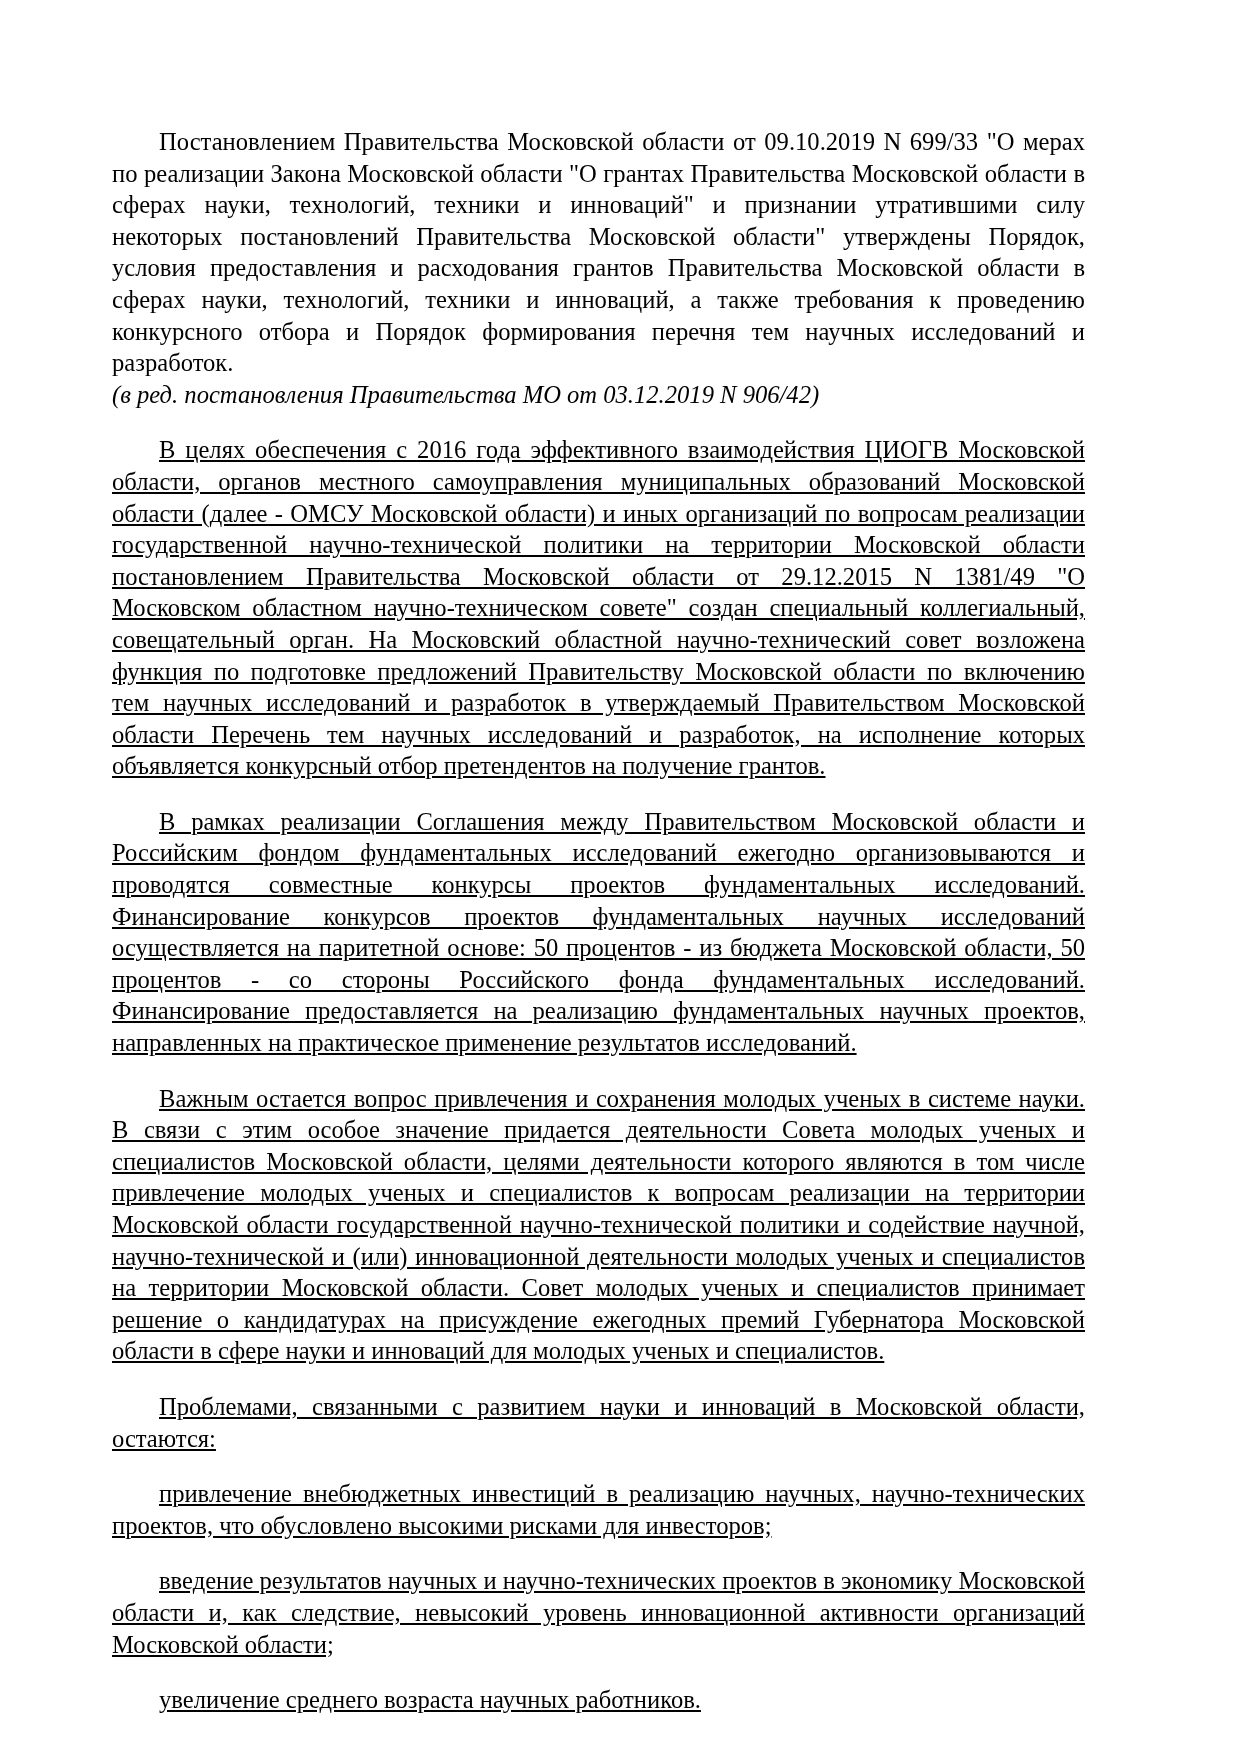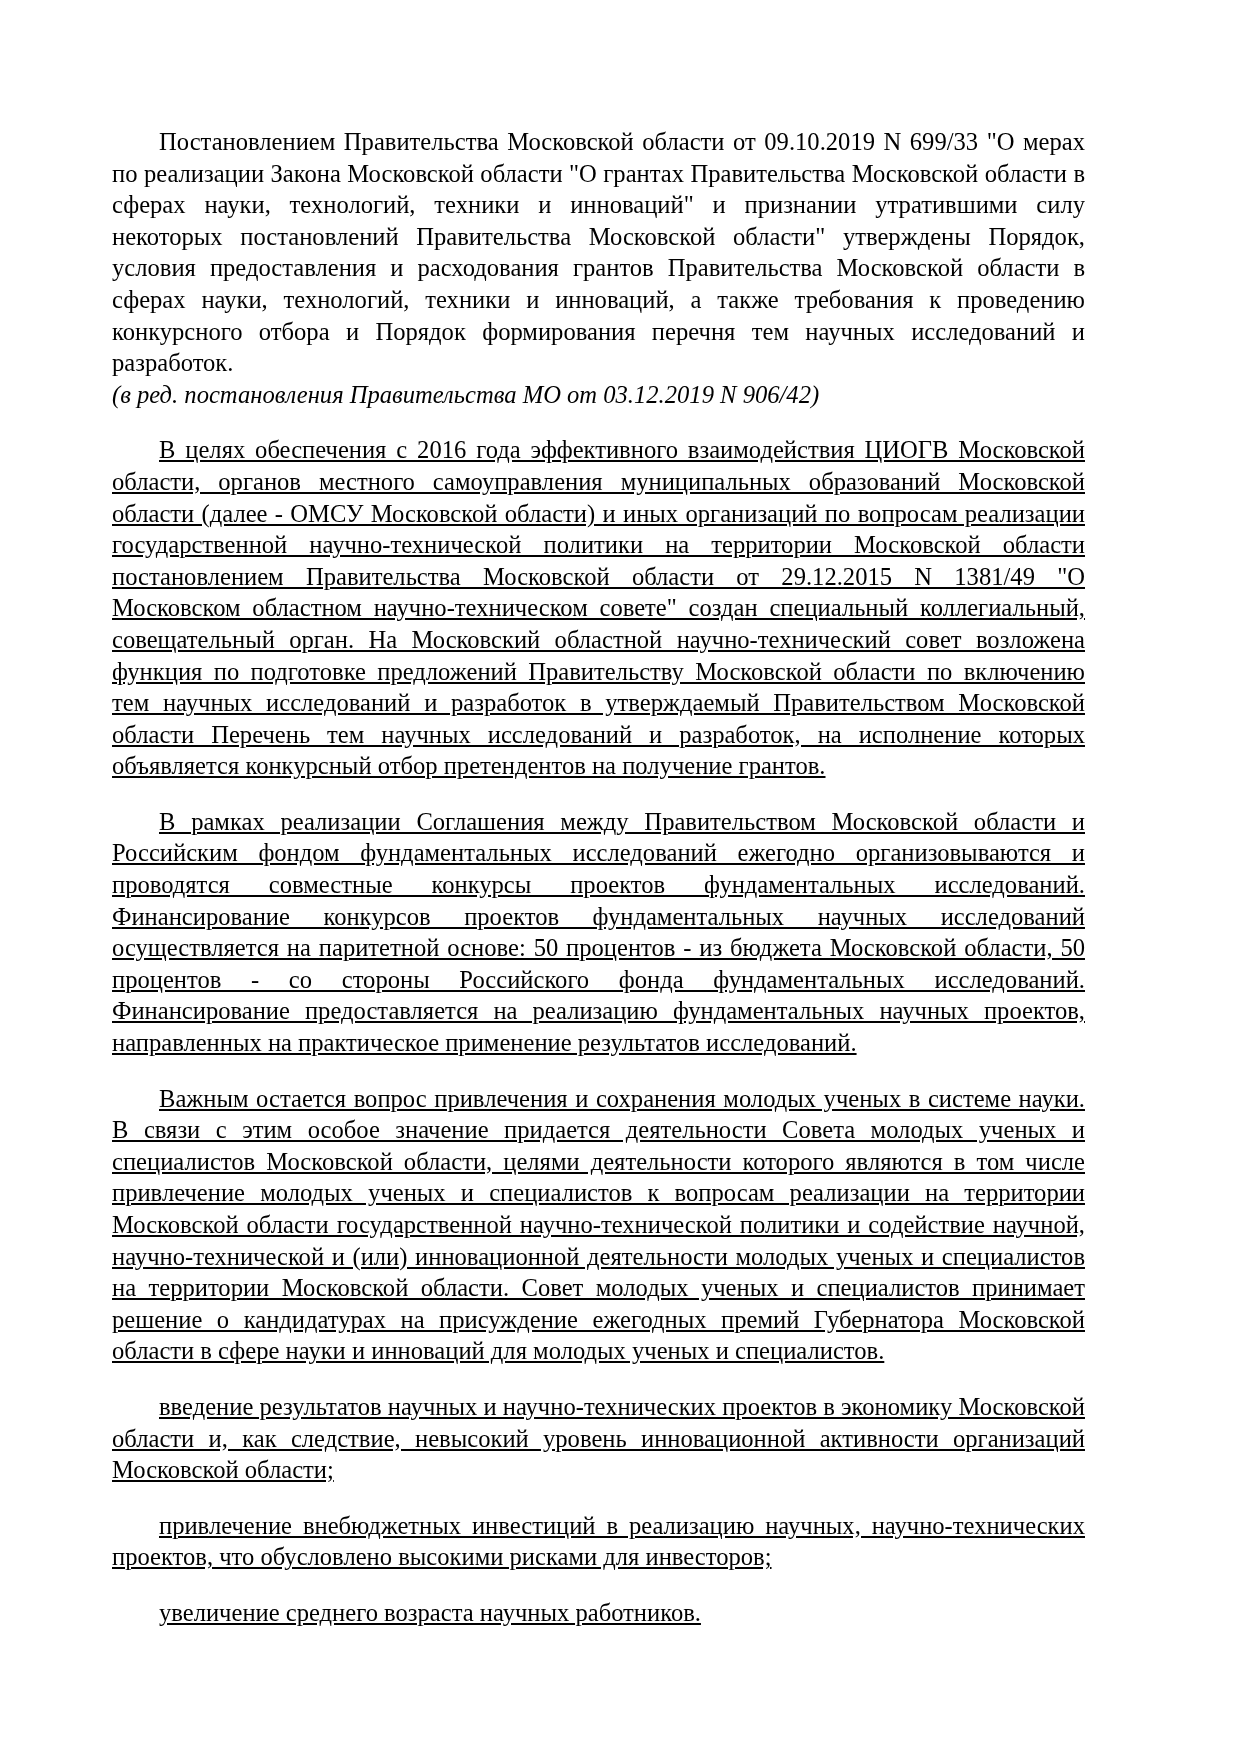--- a/index.html
+++ b/index.html
@@ -56,21 +56,22 @@
     <p class="para">Постановлением Правительства Московской области от 09.10.2019 N 699/33 "О мерах по реализации Закона Московской области "О грантах Правительства Московской области в сферах науки, технологий, техники и инноваций" и признании утратившими силу некоторых постановлений Правительства Московской области" утверждены Порядок, условия предоставления и расходования грантов Правительства Московской области в сферах науки, технологий, техники и инноваций, а также требования к проведению конкурсного отбора и Порядок формирования перечня тем научных исследований и разработок.</p>
 
     <p class="para noindent">(в ред. постановления Правительства МО от 03.12.2019 N 906/42)</p>
 
     <p class="para spaced">В целях обеспечения с 2016 года эффективного взаимодействия ЦИОГВ Московской области, органов местного самоуправления муниципальных образований Московской области (далее - ОМСУ Московской области) и иных организаций по вопросам реализации государственной научно-технической политики на территории Московской области постановлением Правительства Московской области от 29.12.2015 N 1381/49 "О Московском областном научно-техническом совете" создан специальный коллегиальный, совещательный орган. На Московский областной научно-технический совет возложена функция по подготовке предложений Правительству Московской области по включению тем научных исследований и разработок в утверждаемый Правительством Московской области Перечень тем научных исследований и разработок, на исполнение которых объявляется конкурсный отбор претендентов на получение грантов.</p>
 
     <p class="para spaced">В рамках реализации Соглашения между Правительством Московской области и Российским фондом фундаментальных исследований ежегодно организовываются и проводятся совместные конкурсы проектов фундаментальных исследований. Финансирование конкурсов проектов фундаментальных научных исследований осуществляется на паритетной основе: 50 процентов - из бюджета Московской области, 50 процентов - со стороны Российского фонда фундаментальных исследований. Финансирование предоставляется на реализацию фундаментальных научных проектов, направленных на практическое применение результатов исследований.</p>
 
     <p class="para spaced">Важным остается вопрос привлечения и сохранения молодых ученых в системе науки. В связи с этим особое значение придается деятельности Совета молодых ученых и специалистов Московской области, целями деятельности которого являются в том числе привлечение молодых ученых и специалистов к вопросам реализации на территории Московской области государственной научно-технической политики и содействие научной, научно-технической и (или) инновационной деятельности молодых ученых и специалистов на территории Московской области. Совет молодых ученых и специалистов принимает решение о кандидатурах на присуждение ежегодных премий Губернатора Московской области в сфере науки и инноваций для молодых ученых и специалистов.</p>
 
+    <p class="para spaced">Проблемами, связанными с развитием науки и инноваций в Московской области, остаются:</p>
+
+    <p class="para spaced">привлечение внебюджетных инвестиций в реализацию научных, научно-технических проектов, что обусловлено высокими рисками для инвесторов;</p>
 
     <p class="para spaced">введение результатов научных и научно-технических проектов в экономику Московской области и, как следствие, невысокий уровень инновационной активности организаций Московской области;</p>
-
-    <p class="para spaced">привлечение внебюджетных инвестиций в реализацию научных, научно-технических проектов, что обусловлено высокими рисками для инвесторов;</p>
 
     <p class="para spaced">увеличение среднего возраста научных работников.</p>
 
   </div>
 </div>
 
 </body></html>

